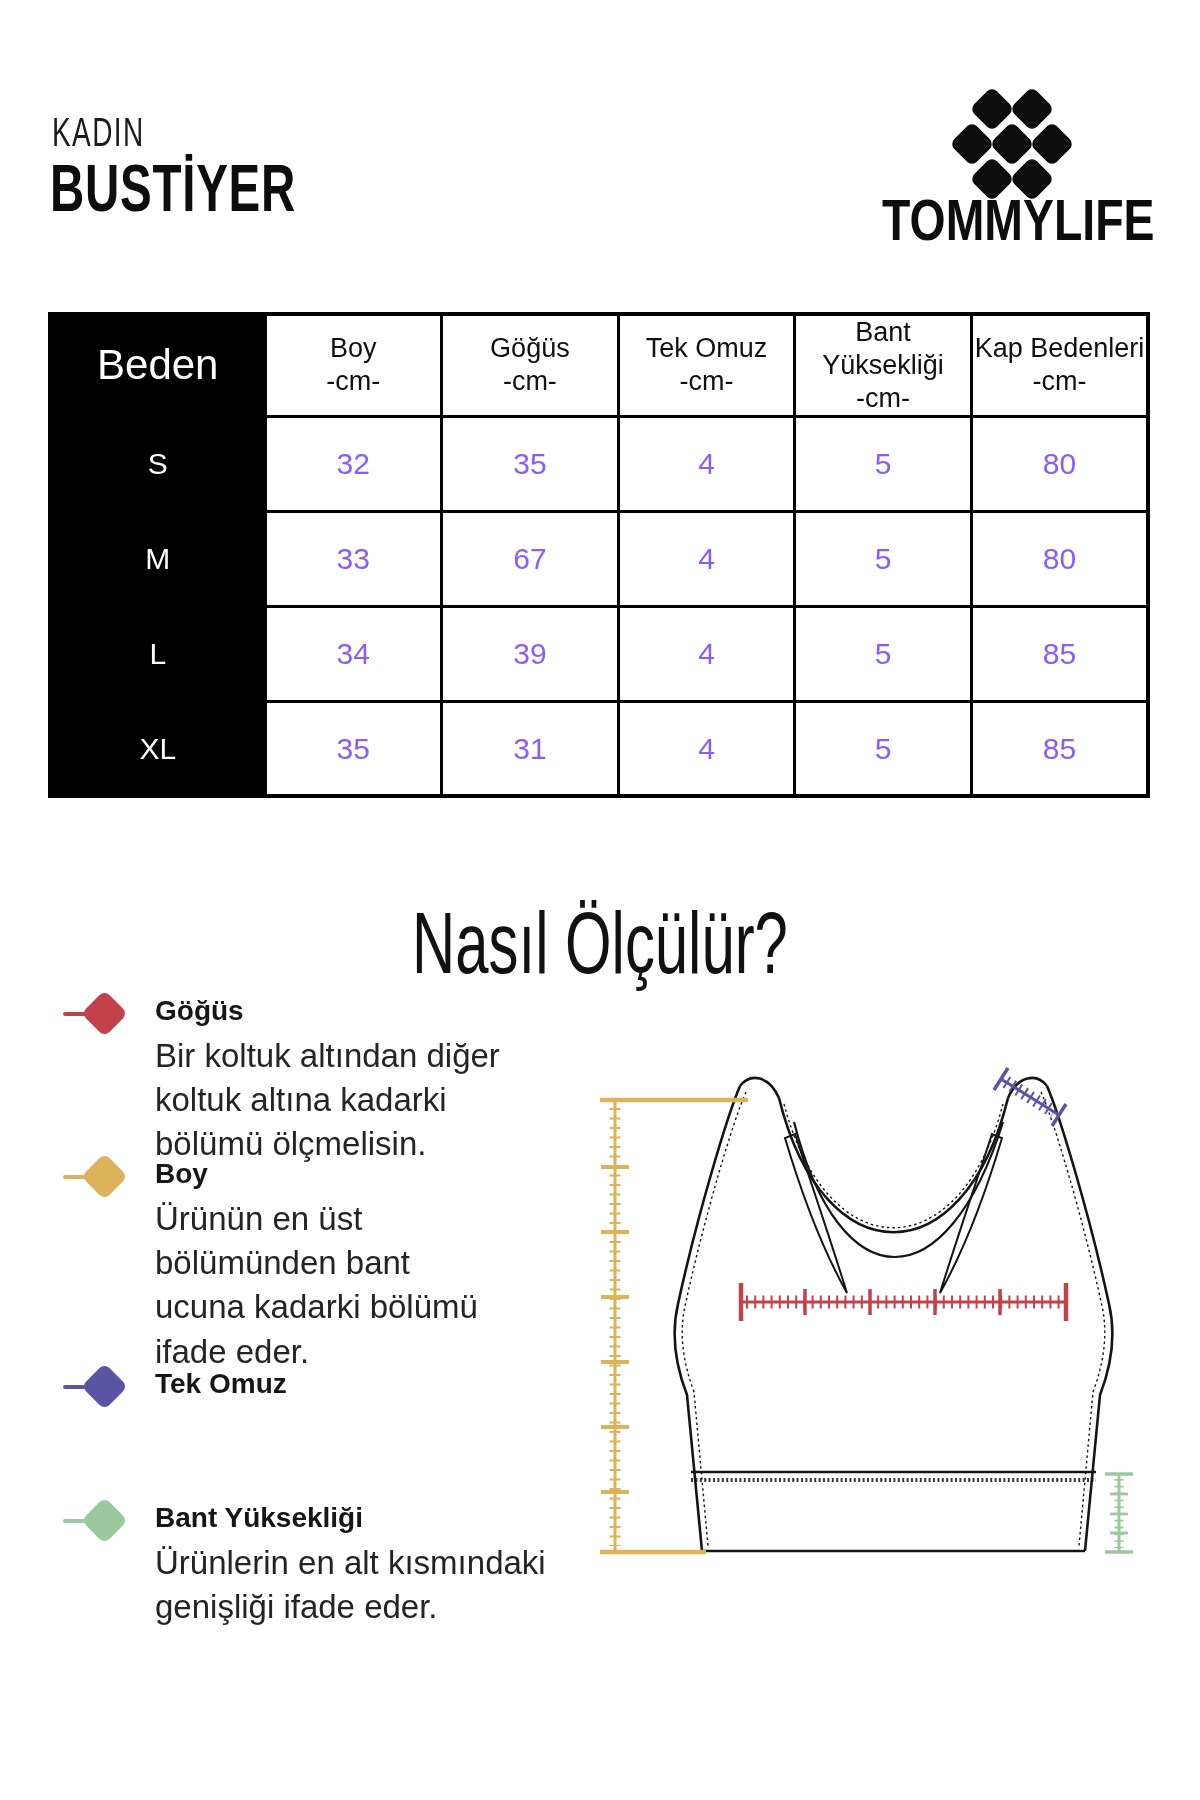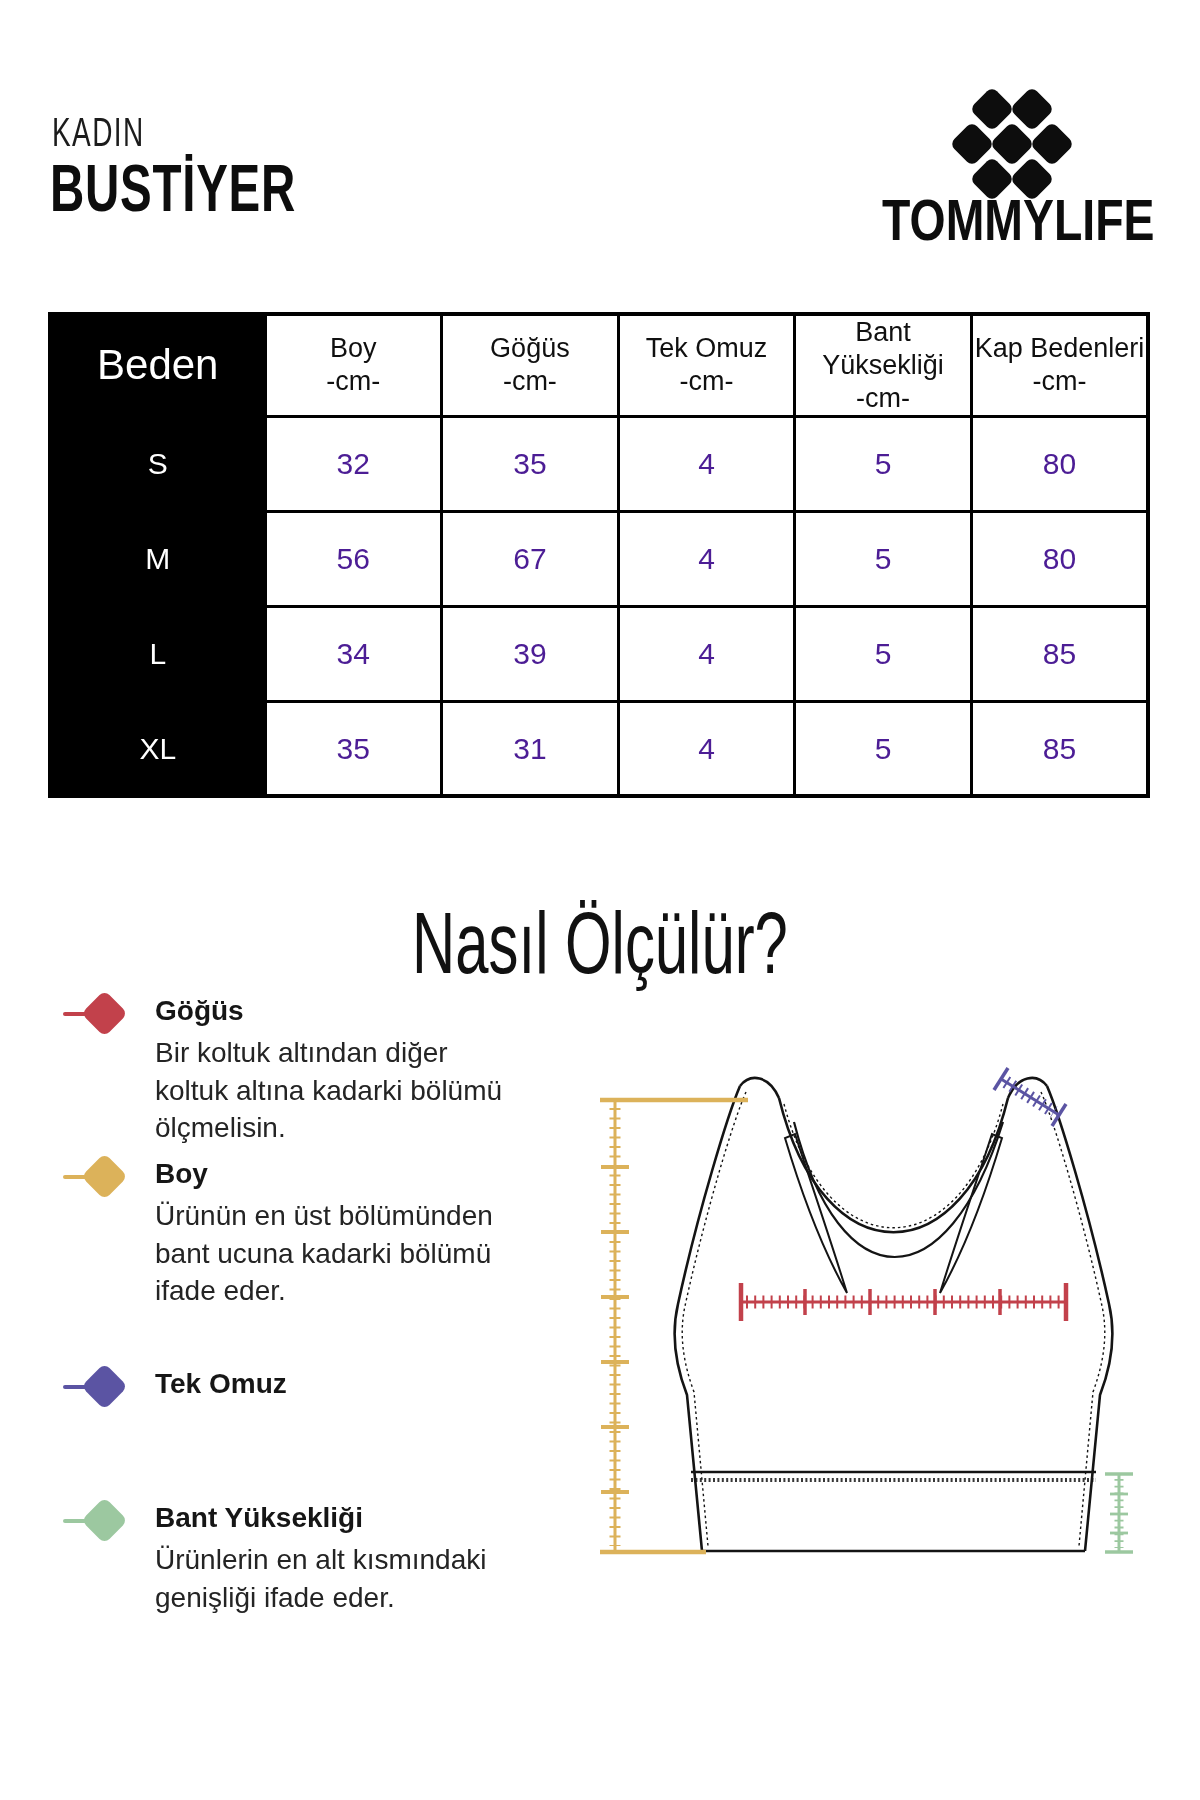--- a/index.html
+++ b/index.html
@@ -20,33 +20,33 @@
   
   .size-table{position:absolute;left:48px;top:312px;width:1102px;height:478px;
     border-collapse:collapse;table-layout:fixed;}
   .size-table th,.size-table td{border:3px solid #000;text-align:center;vertical-align:middle;
     padding:0;font-weight:400;}
   .size-table{border:4px solid #000;}
   .size-table col.c-size{width:215px;}
   .size-table thead tr{height:96px;}
   .size-table tbody tr{height:95px;}
   .size-table .hdr{font-size:27px;line-height:1.22;color:#101010;}
-  .size-table td{font-size:30px;color:#4c1d95;}
+  .size-table td{font-size:30px;color:#8b5cf6;}
   .size-col{background:#000;color:#fff !important;font-size:42px;}
   .size-table td.size-col{border-color:#000;}
   
   .htm-title{position:absolute;left:0;top:892px;width:1200px;text-align:center;
     font-size:88px;font-weight:400;color:#111;transform:scaleX(.68);transform-origin:center top;}
   .legend-item{position:absolute;left:63px;width:520px;}
   .legend-marker{position:absolute;left:0;top:2px;width:80px;height:34px;}
   .legend-line{position:absolute;left:0;top:15px;width:58px;height:4px;border-radius:2px;}
   .legend-diamond{position:absolute;left:25px;top:0px;width:33px;height:33px;border-radius:7px;
     transform:rotate(45deg);}
   .legend-title{margin:0;padding-left:92px;font-size:28px;font-weight:700;color:#161616;}
-  .legend-desc{margin:7px 0 0 0;padding-left:92px;font-size:28px;line-height:1.34;color:#242424;}
+  .legend-desc{margin:7px 0 0 0;padding-left:92px;font-size:33px;line-height:1.34;color:#242424;}
   .li-1 .legend-desc{max-width:350px;}
   .li-2 .legend-desc{max-width:340px;}
   .li-3 .legend-desc{max-width:500px;}
   .li-4 .legend-desc{max-width:420px;}
   
   .diagram{position:absolute;left:588px;top:1062px;width:560px;height:500px;}
   .bra{stroke:#141414;fill:none;}
 </style>
 </head>
 <body>
@@ -115,21 +115,21 @@
       <tr>
         <td class="size-col">S</td>
         <td>32</td>
         <td>35</td>
         <td>4</td>
         <td>5</td>
         <td>80</td>
       </tr>
       <tr>
         <td class="size-col">M</td>
-        <td>56</td>
+        <td>33</td>
         <td>67</td>
         <td>4</td>
         <td>5</td>
         <td>80</td>
       </tr>
       <tr>
         <td class="size-col">L</td>
         <td>34</td>
         <td>39</td>
         <td>4</td>

